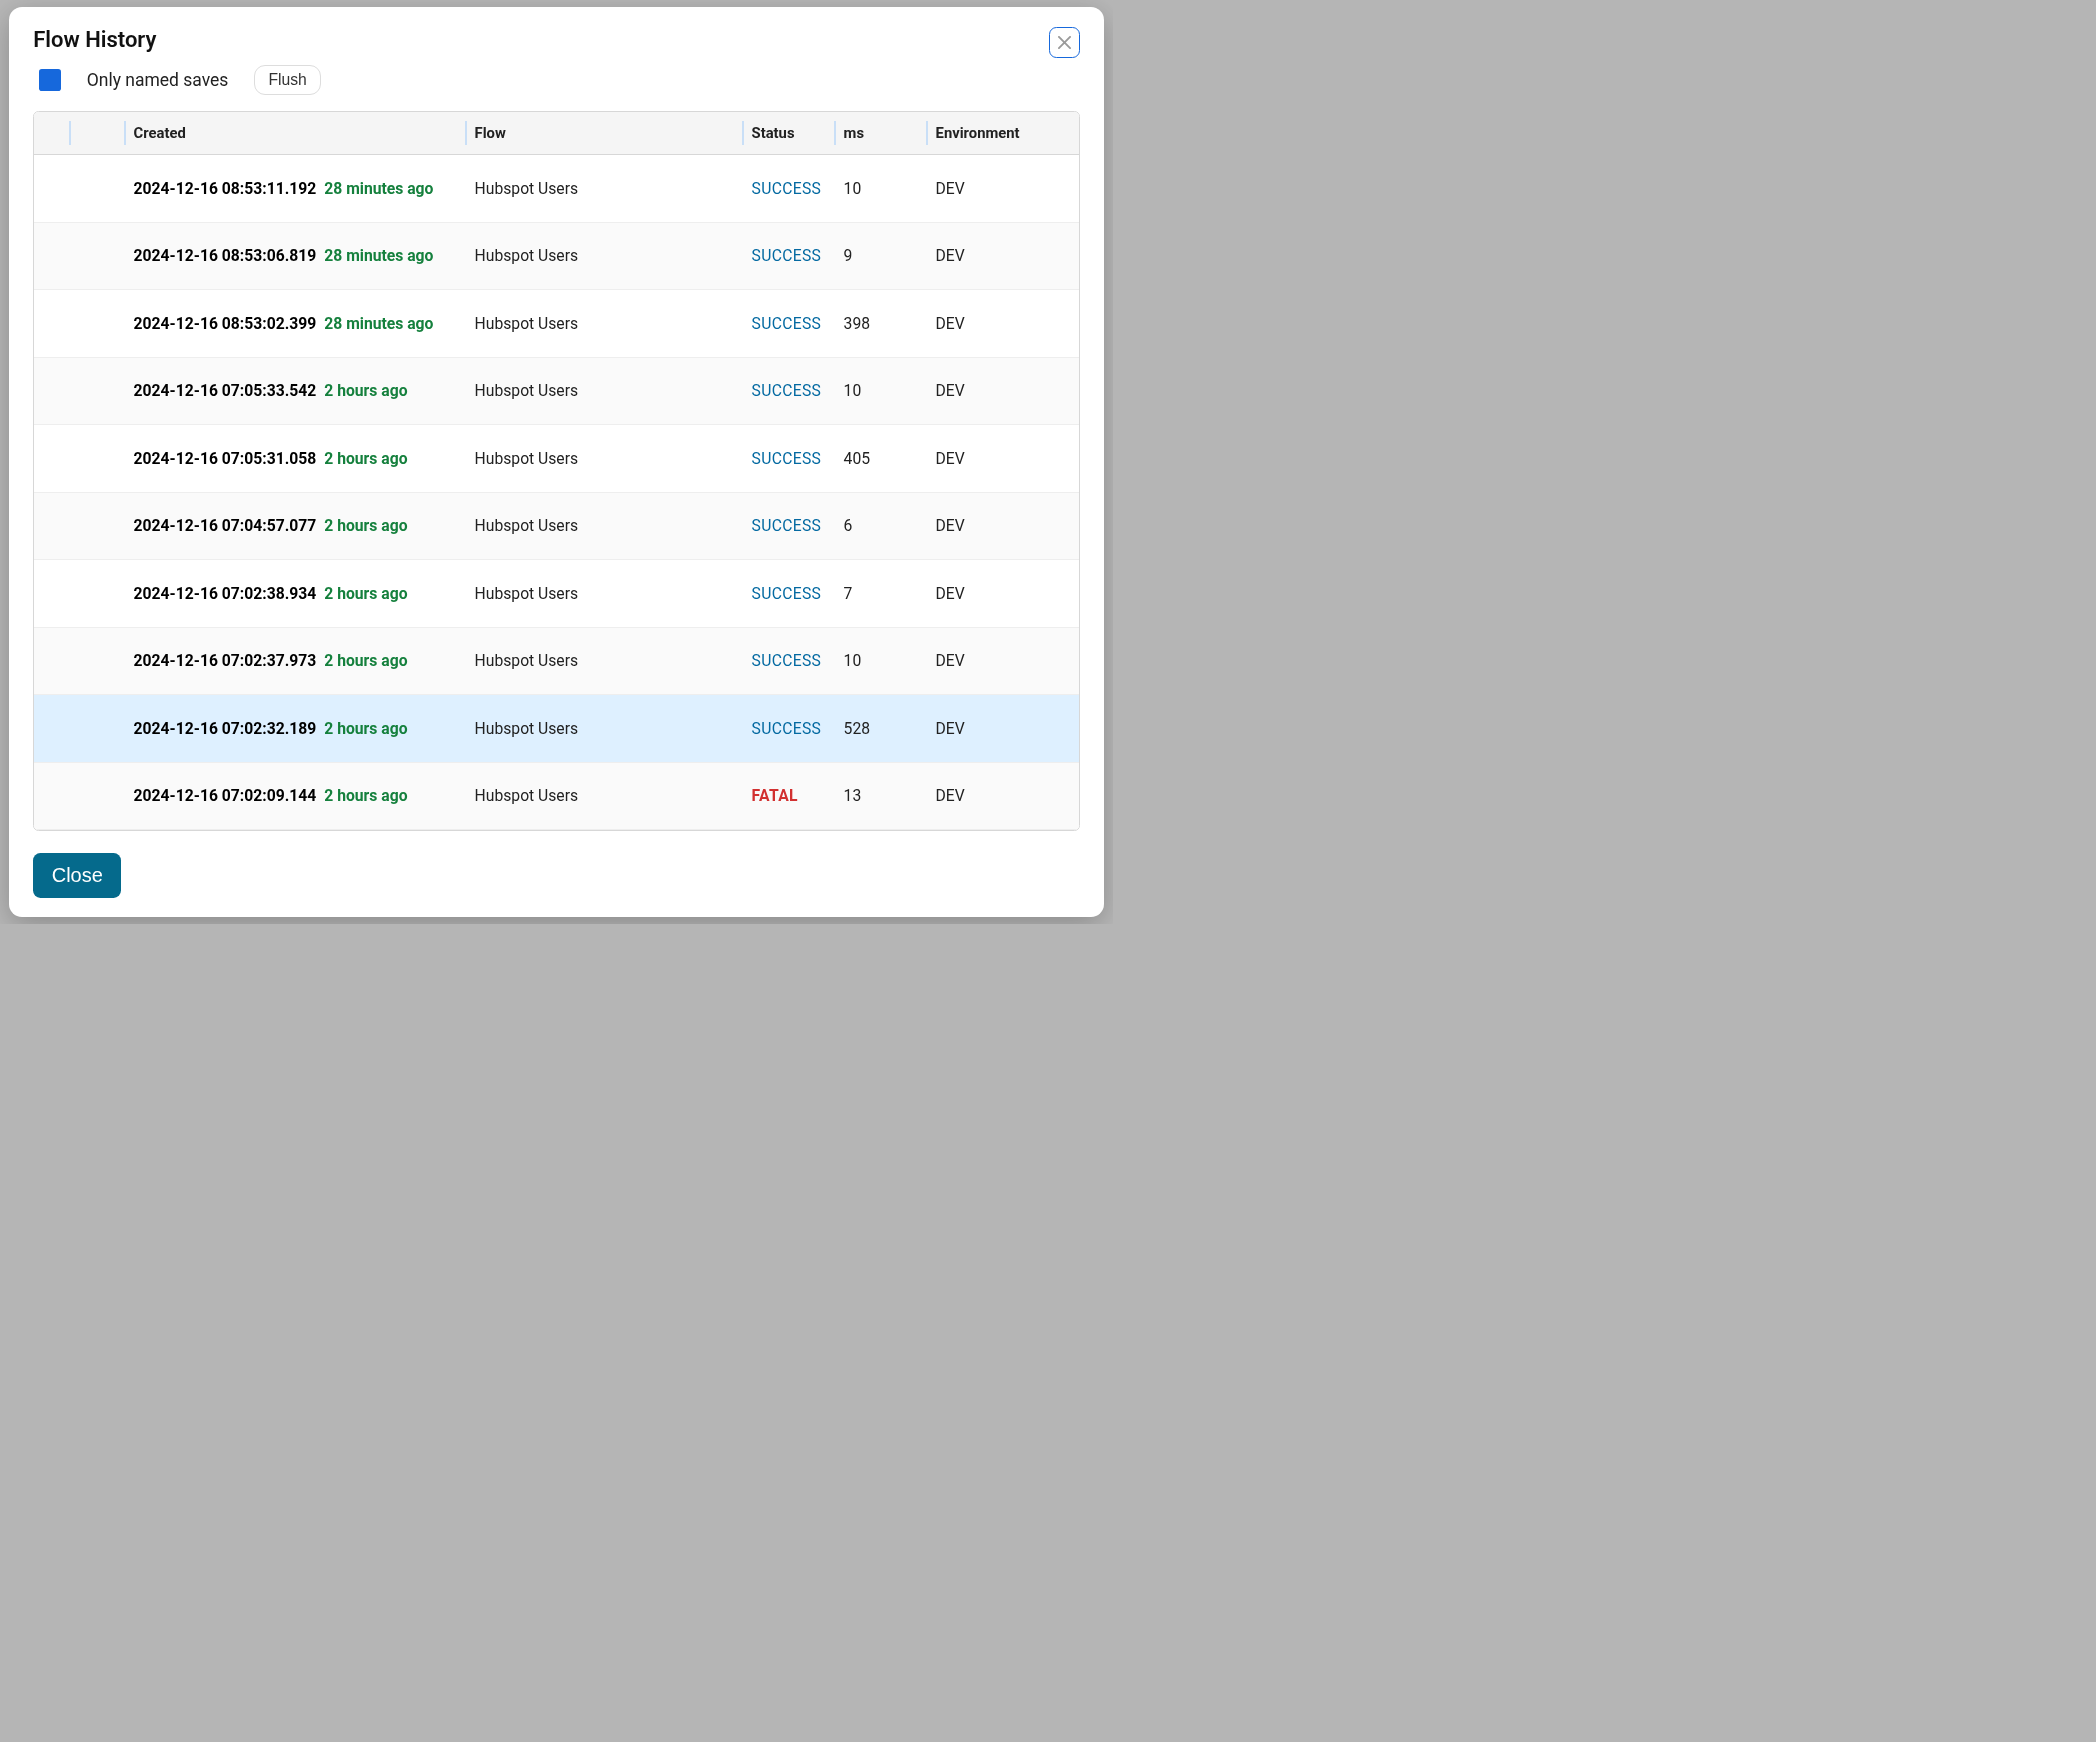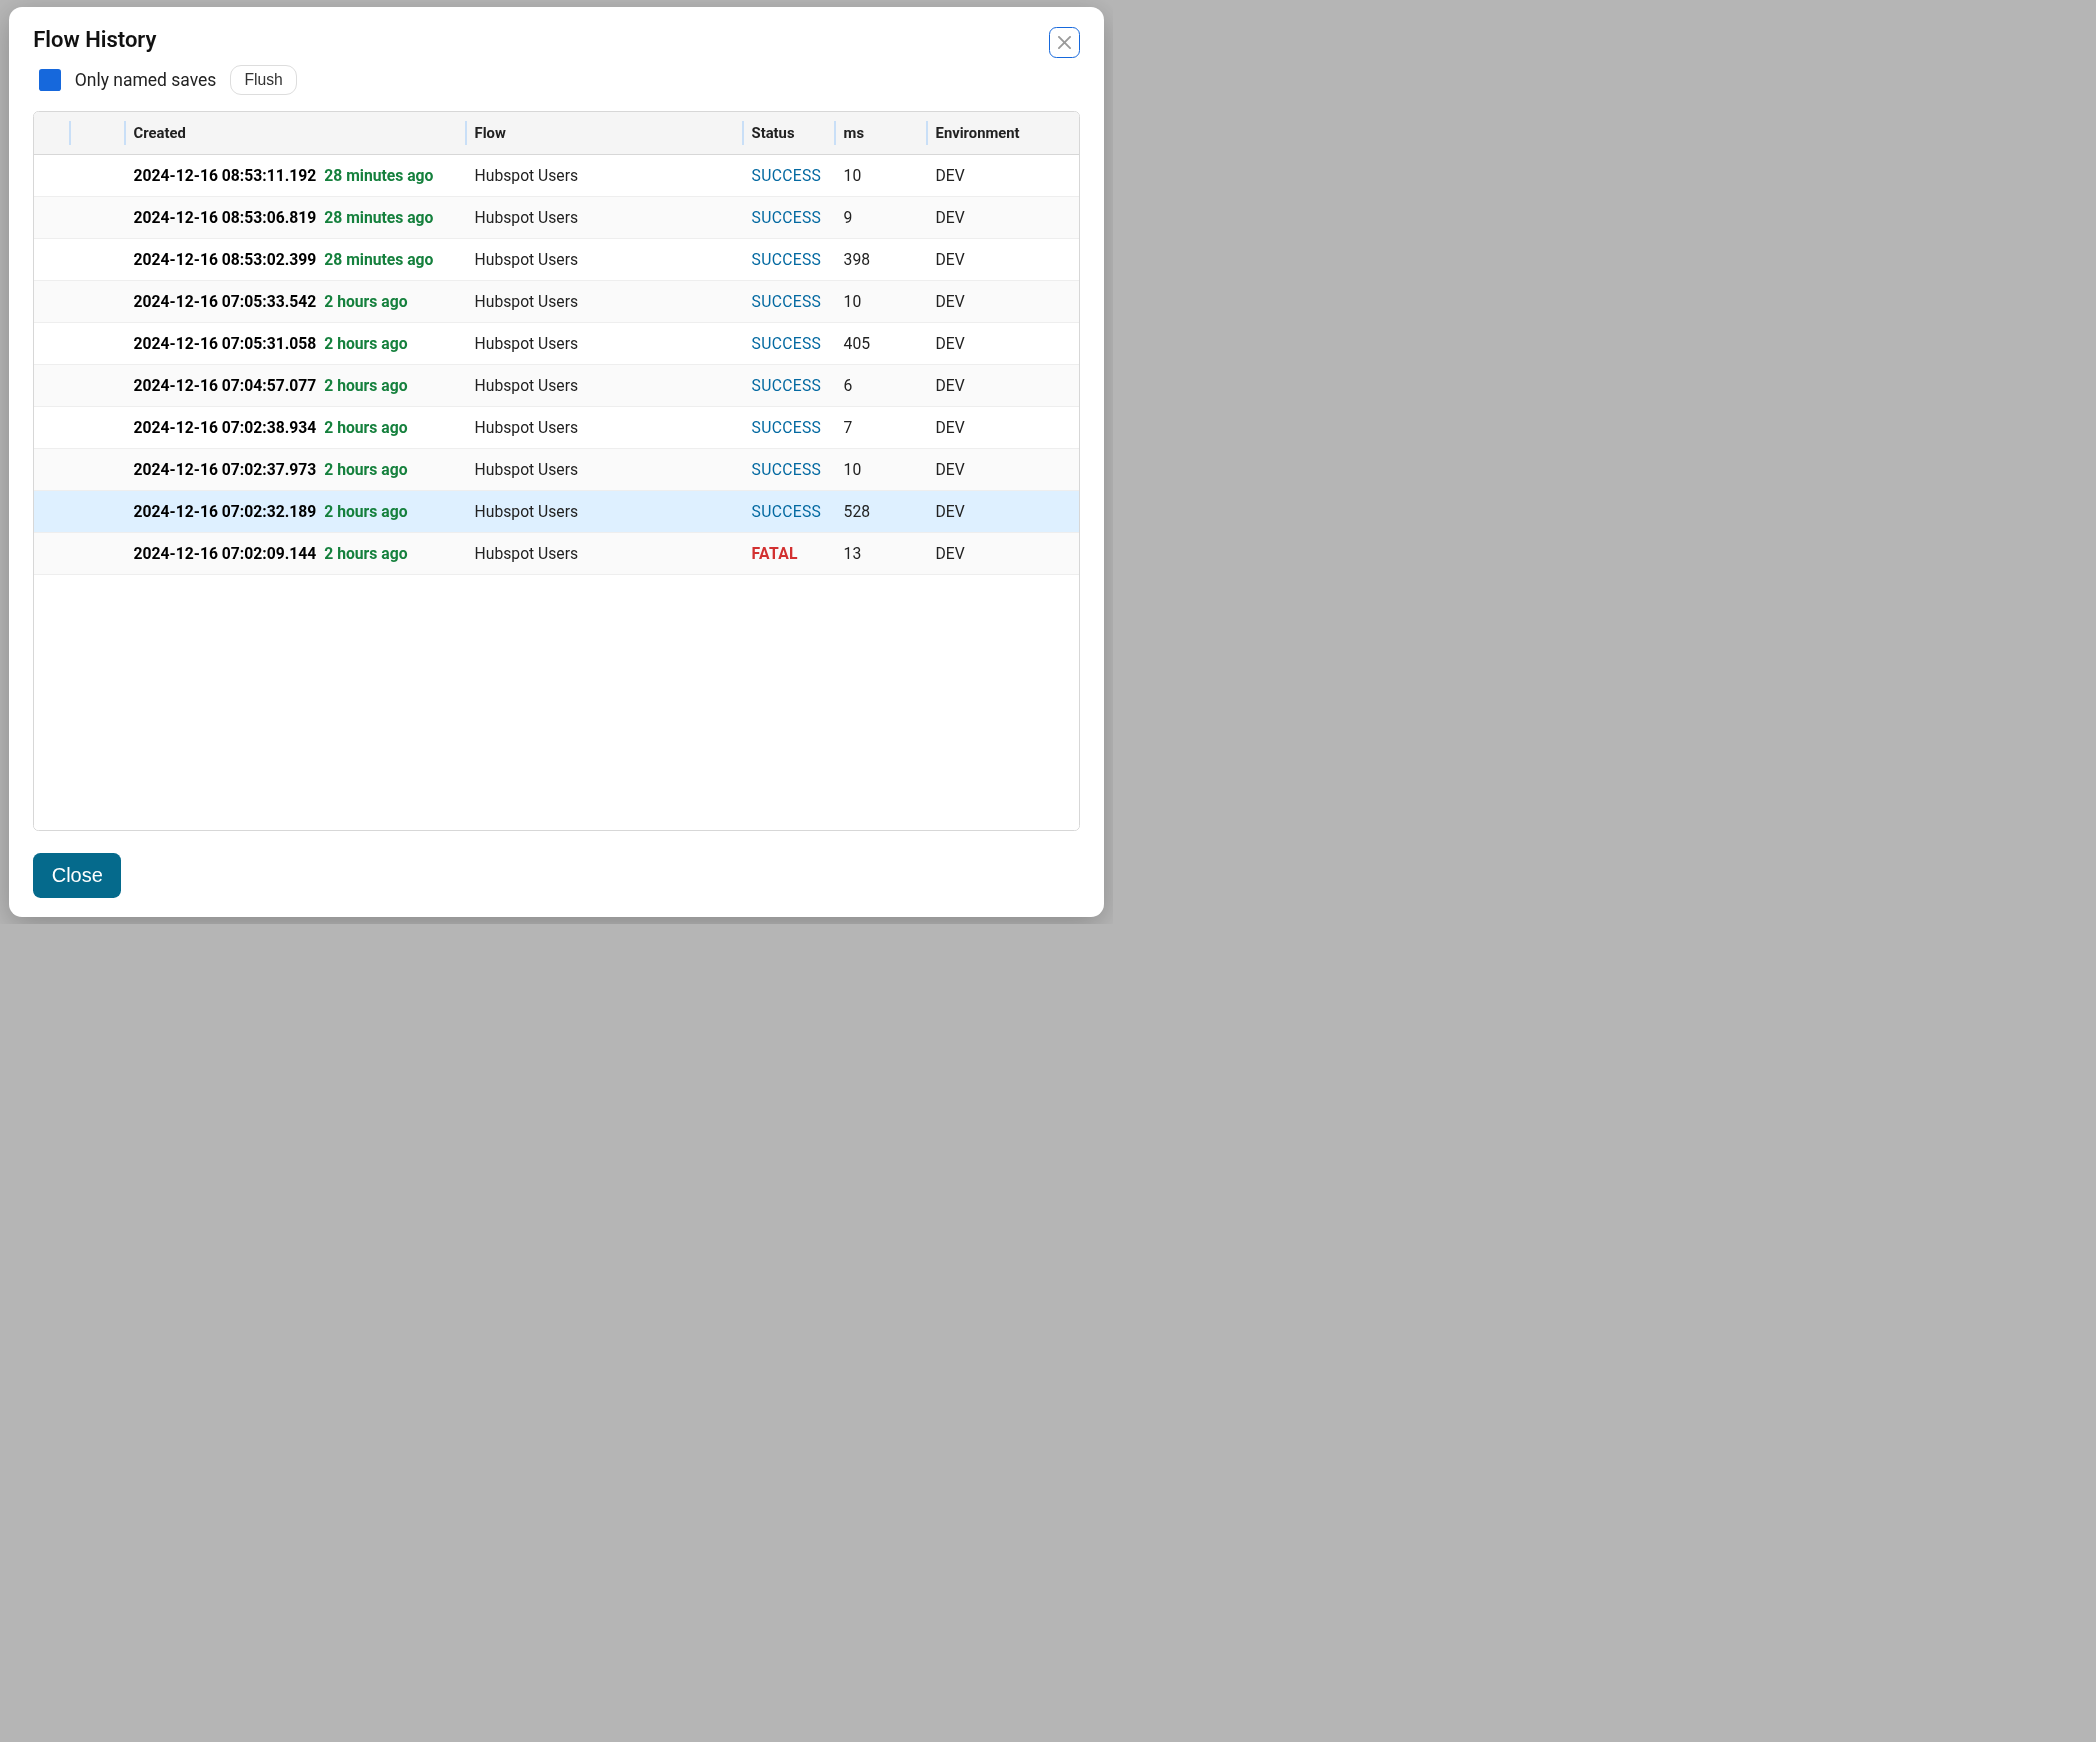--- a/index.html
+++ b/index.html
@@ -50,21 +50,21 @@
     align-items: center;
     justify-content: center;
     cursor: pointer;
     color: #888;
     font-size: 16.6px;
     background: #fff;
   }
   .controls-row {
     display: flex;
     align-items: center;
-    gap: 14px;
+    gap: 26px;
     margin-bottom: 16.6px;
   }
   .checkbox {
     width: 22px;
     height: 22px;
     background: #1668dc;
     border-radius: 2.8px;
     cursor: pointer;
     display: inline-block;
     margin-left: 5.5px;
@@ -81,21 +81,21 @@
     border-radius: 11px;
     padding: 4.6px 13px;
     cursor: pointer;
   }
   .table-wrap {
     border: 0.9px solid #d7d7d7;
     border-radius: 5.5px;
     flex: 1;
     overflow: hidden;
     display: flex;
-    flex-direction: column;
+    flex-direction: row;
   }
   table {
     width: 100%;
     border-collapse: collapse;
     table-layout: fixed;
   }
   thead th {
     background: #f5f5f5;
     border-bottom: 0.9px solid #d7d7d7;
     font-size: 14.8px;

